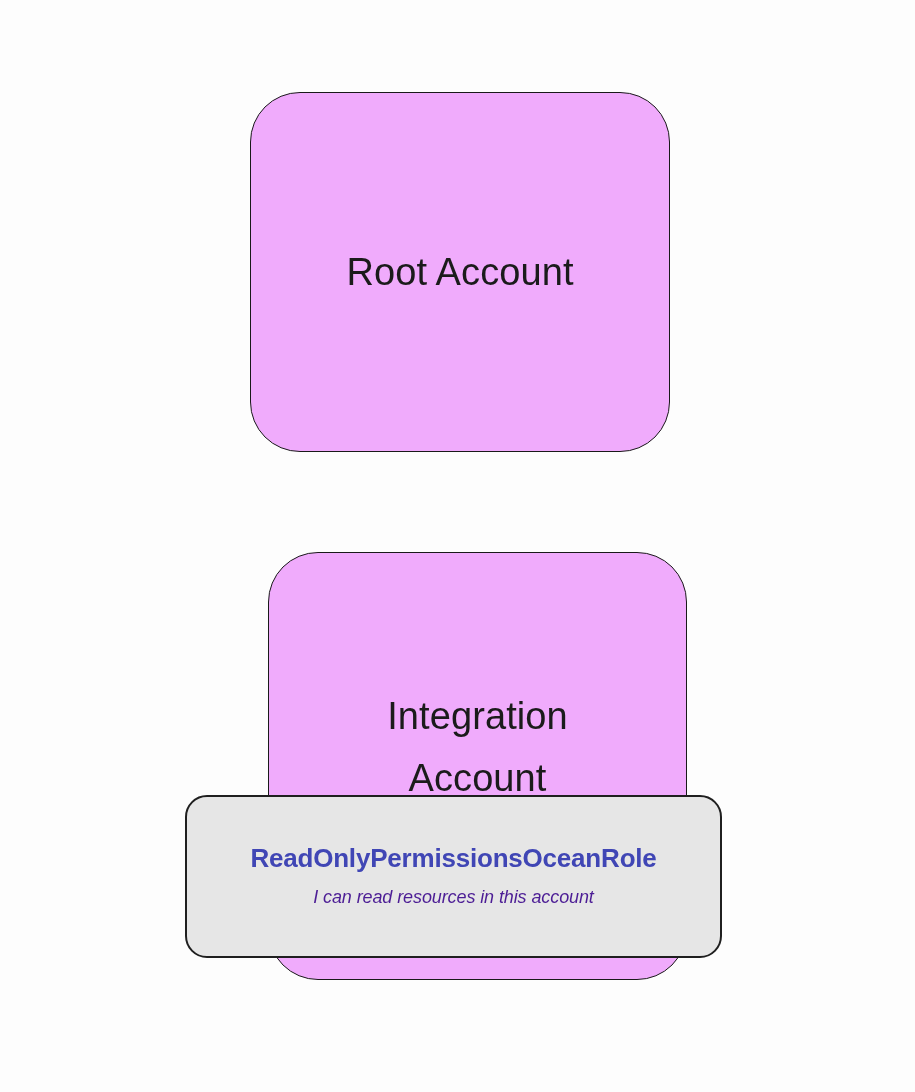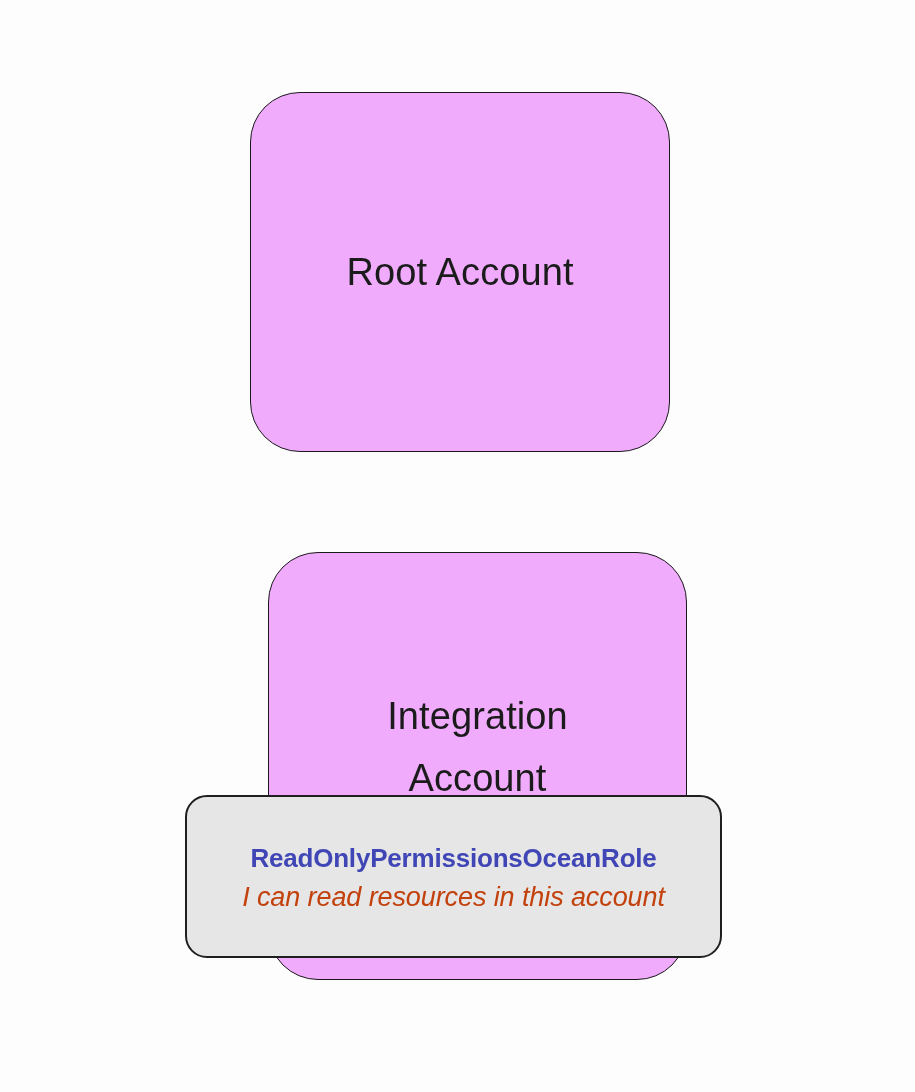--- a/index.html
+++ b/index.html
@@ -96,23 +96,23 @@
   #role-name {
     font-size: 26px;
     font-weight: bold;
     color: #4046b5;
     line-height: 34px;
     letter-spacing: -0.2px;
     user-select: none;
   }
 
   #role-description {
-    font-size: 27px;
+    font-size: 18px;
     font-style: italic;
-    color: #c2410c;
+    color: #4c1d95;
     line-height: 32px;
     margin-top: 6px;
     letter-spacing: -0.1px;
     user-select: none;
   }
 </style>
 </head>
 <body>
 
 <div id="diagram-canvas">

